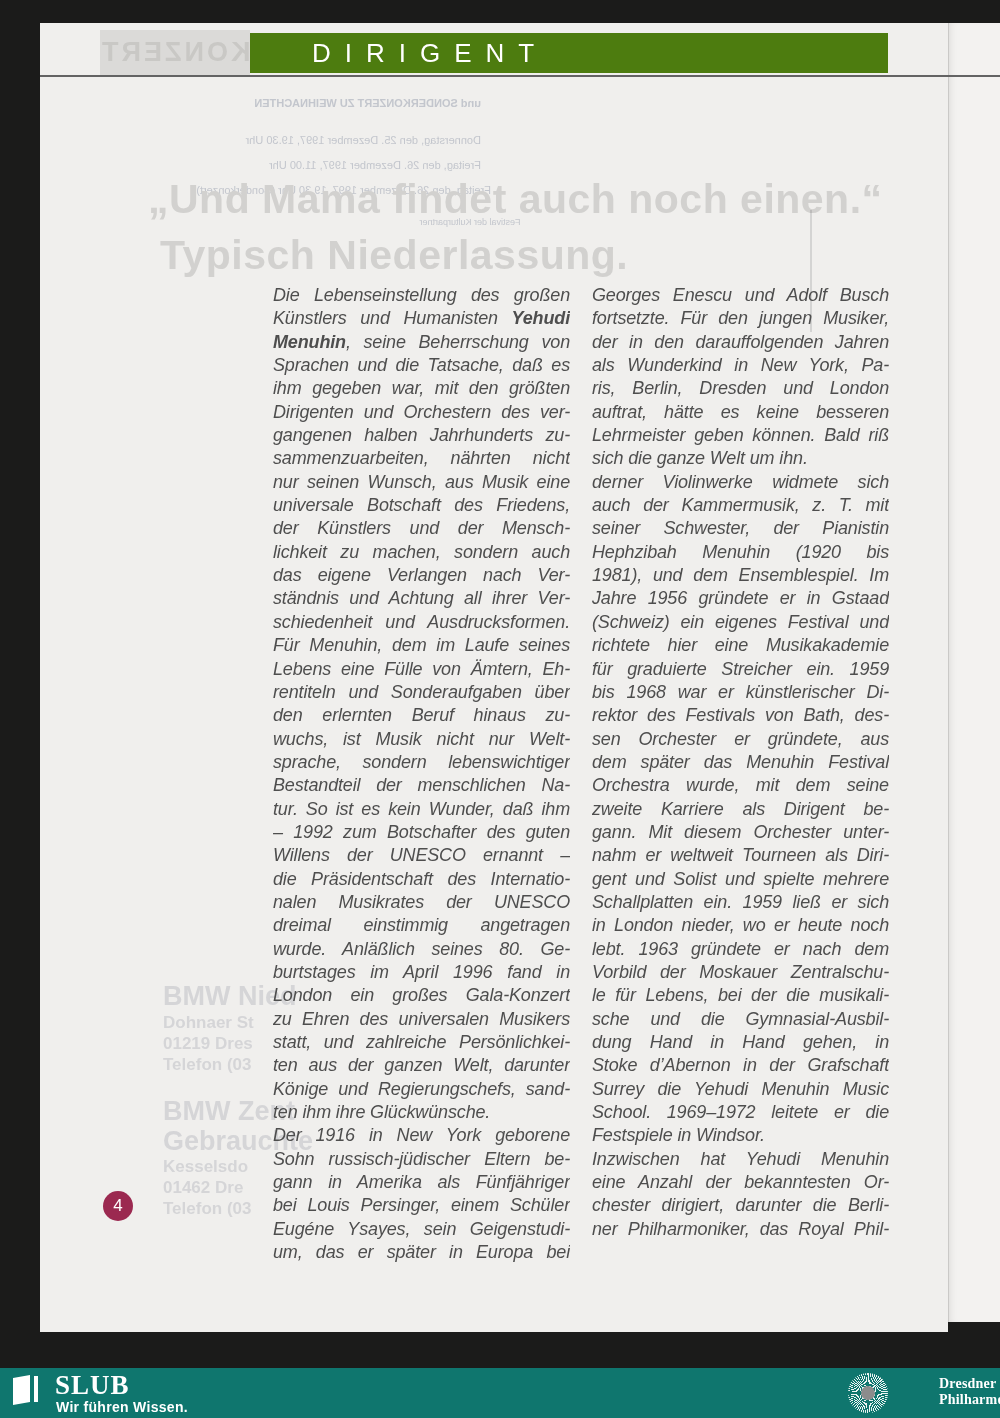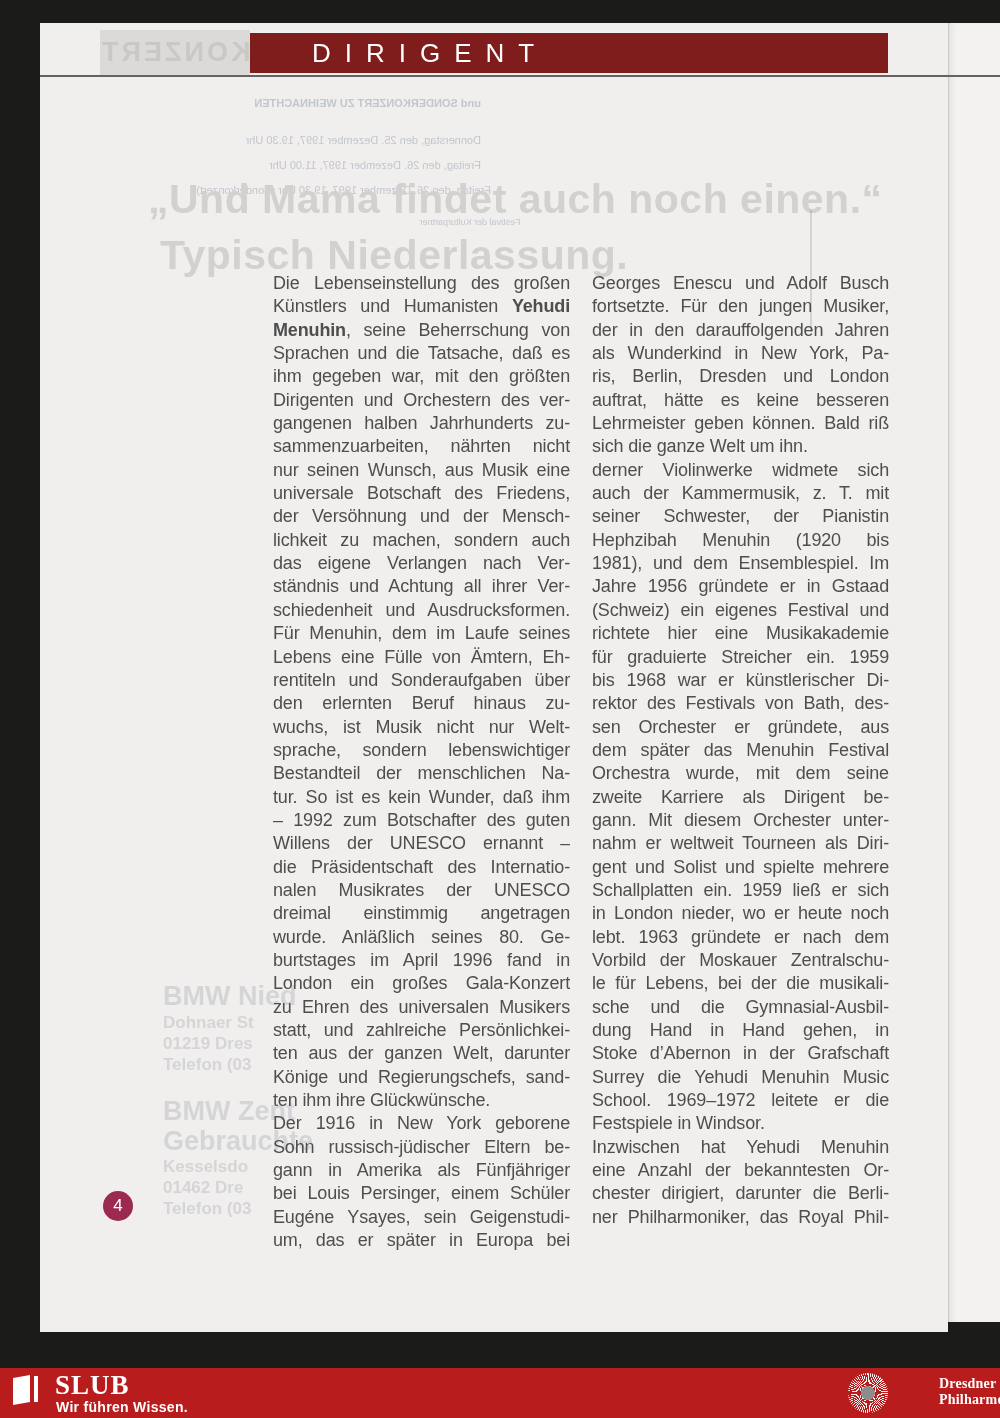--- a/index.html
+++ b/index.html
@@ -9,21 +9,21 @@
   
   .page-main{position:absolute;left:40px;top:23px;width:908px;height:1309px;background:#f0efed;}
   .page-right{position:absolute;left:948px;top:23px;width:52px;height:1299px;background:#f3f2f0;
               border-left:1px solid rgba(60,55,55,.22);
               box-shadow:inset 6px 0 8px -6px rgba(0,0,0,.12);}
 
   
   .band-gray{position:absolute;left:100px;top:30px;width:150px;height:45px;background:#dbdad8;
              overflow:hidden;display:flex;align-items:center;justify-content:center;}
   .ghost-konzert{transform:scaleX(-1);color:#c9c8c5;font-size:27px;font-weight:bold;letter-spacing:3px;white-space:nowrap;}
-  .band-maroon{position:absolute;left:250px;top:33px;width:638px;height:40px;background:#7f1d1d;}
+  .band-maroon{position:absolute;left:250px;top:33px;width:638px;height:40px;background:#4d7c0f;}
   .dirigent{position:absolute;left:62px;top:0;line-height:40px;color:#ffffff;font-size:26px;
             font-weight:400;letter-spacing:14px;white-space:nowrap;}
   .rule{position:absolute;left:40px;top:75px;width:960px;height:2px;background:#636363;}
 
   
   .ghost-mirror{position:absolute;left:313px;width:168px;text-align:center;transform:scaleX(-1);
                 color:#c3c6cd;white-space:nowrap;}
   .gm-head{top:97px;font-size:11px;font-weight:bold;}
   .gm-d1{top:134px;font-size:11px;}
   .gm-d2{top:159px;font-size:11px;}
@@ -37,34 +37,34 @@
 
   .ghost-bmw{position:absolute;left:163px;width:430px;color:rgba(105,112,128,.20);
              font-weight:bold;white-space:nowrap;overflow:hidden;}
   .bmw1{top:980px;}
   .bmw2{top:1096px;}
   .ghost-bmw div{font-size:17px;line-height:21px;}
   .bmw1 div:first-child{font-size:27px;line-height:32px;}
   .bmw2 div:nth-child(-n+2){font-size:27px;line-height:30px;}
 
   
-  .col{position:absolute;top:272px;width:297px;height:990px;overflow:hidden;
-       color:#4e4e4e;font-size:18px;letter-spacing:-.15px;}
+  .col{position:absolute;top:284px;width:297px;height:990px;overflow:hidden;
+       color:#4e4e4e;font-size:18px;letter-spacing:-.15px;font-style:italic;}
   .col1{left:273px;}
   .col2{left:592px;}
   .tline{height:23.35px;line-height:23.35px;text-align:justify;text-align-last:justify;white-space:nowrap;}
   .tline.left{text-align-last:left;}
   .tline .b{font-weight:bold;}
 
   
   .badge{position:absolute;left:103px;top:1191px;width:30px;height:30px;border-radius:50%;
          background:#9b2950;color:#fff;font-size:17px;line-height:30px;text-align:center;}
 
   
-  .footer{position:absolute;left:0;top:1368px;width:1000px;height:50px;background:#b91c1c;color:#fff;}
+  .footer{position:absolute;left:0;top:1368px;width:1000px;height:50px;background:#0f766e;color:#fff;}
   .slub-book{position:absolute;left:13px;top:7px;width:26px;height:30px;}
   .slub-name{position:absolute;left:55px;top:2px;font-family:"Liberation Serif",serif;
              font-weight:bold;font-size:27px;letter-spacing:1px;}
   .slub-tagline{position:absolute;left:56px;top:31px;font-size:14px;font-weight:bold;letter-spacing:.3px;}
   .star{position:absolute;left:848px;top:5px;width:40px;height:40px;border-radius:50%;
         background:repeating-conic-gradient(rgba(255,255,255,.92) 0deg 2.6deg,rgba(140,140,140,0) 2.6deg 6.4deg);}
   .star-hole{position:absolute;left:861px;top:18px;width:14px;height:14px;border-radius:50%;background:#8c8c8c;}
   .phil{position:absolute;left:903px;top:8px;font-family:"Liberation Serif",serif;
         font-size:14px;line-height:16px;font-weight:bold;letter-spacing:.2px;margin-left:36px;}
 </style>
@@ -112,21 +112,21 @@
       <div class="tline"><span>Die Lebenseinstellung des großen</span></div>
       <div class="tline"><span>Künstlers und Humanisten </span><span class="b">Yehudi</span><span></span></div>
       <div class="tline"><span></span><span class="b">Menuhin</span><span>, seine Beherrschung von</span></div>
       <div class="tline"><span>Sprachen und die Tatsache, daß es</span></div>
       <div class="tline"><span>ihm gegeben war, mit den größten</span></div>
       <div class="tline"><span>Dirigenten und Orchestern des ver-</span></div>
       <div class="tline"><span>gangenen halben Jahrhunderts zu-</span></div>
       <div class="tline"><span>sammenzuarbeiten, nährten nicht</span></div>
       <div class="tline"><span>nur seinen Wunsch, aus Musik eine</span></div>
       <div class="tline"><span>universale Botschaft des Friedens,</span></div>
-      <div class="tline"><span>der Versöhnung und der Mensch-</span></div>
+      <div class="tline"><span>der Künstlers und der Mensch-</span></div>
       <div class="tline"><span>lichkeit zu machen, sondern auch</span></div>
       <div class="tline"><span>das eigene Verlangen nach Ver-</span></div>
       <div class="tline"><span>ständnis und Achtung all ihrer Ver-</span></div>
       <div class="tline"><span>schiedenheit und Ausdrucksformen.</span></div>
       <div class="tline"><span>Für Menuhin, dem im Laufe seines</span></div>
       <div class="tline"><span>Lebens eine Fülle von Ämtern, Eh-</span></div>
       <div class="tline"><span>rentiteln und Sonderaufgaben über</span></div>
       <div class="tline"><span>den erlernten Beruf hinaus zu-</span></div>
       <div class="tline"><span>wuchs, ist Musik nicht nur Welt-</span></div>
       <div class="tline"><span>sprache, sondern lebenswichtiger</span></div>

